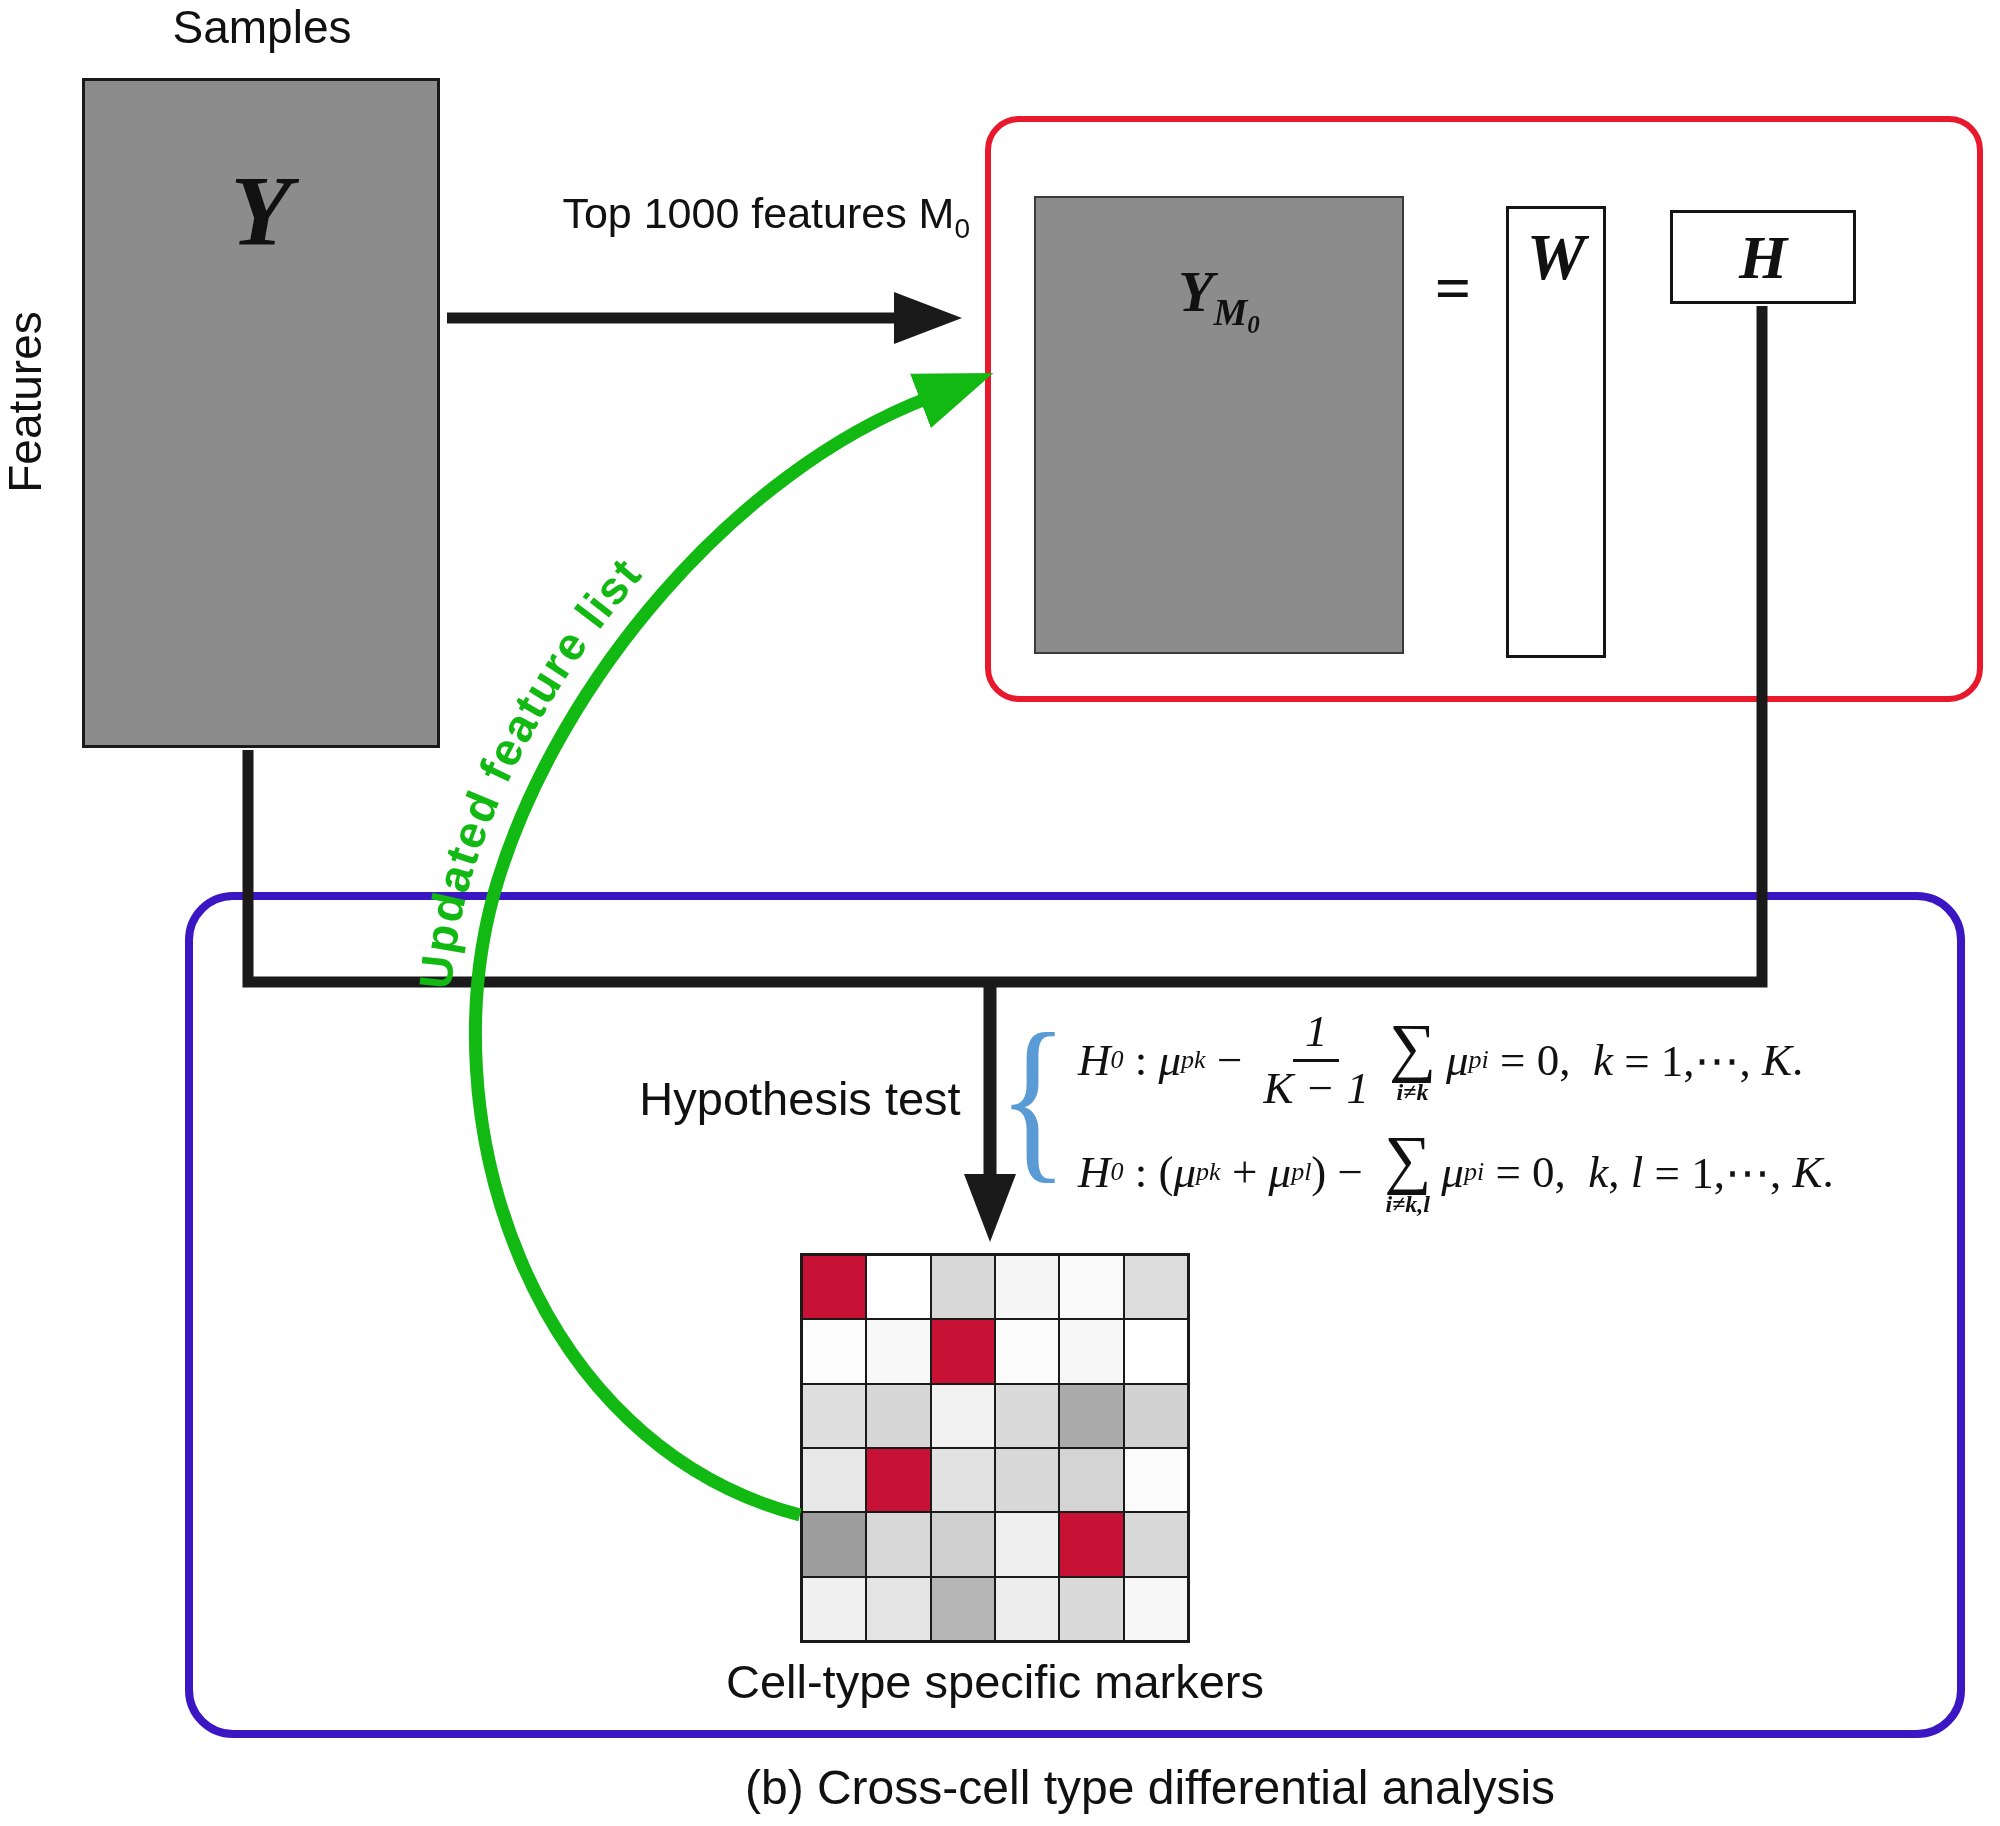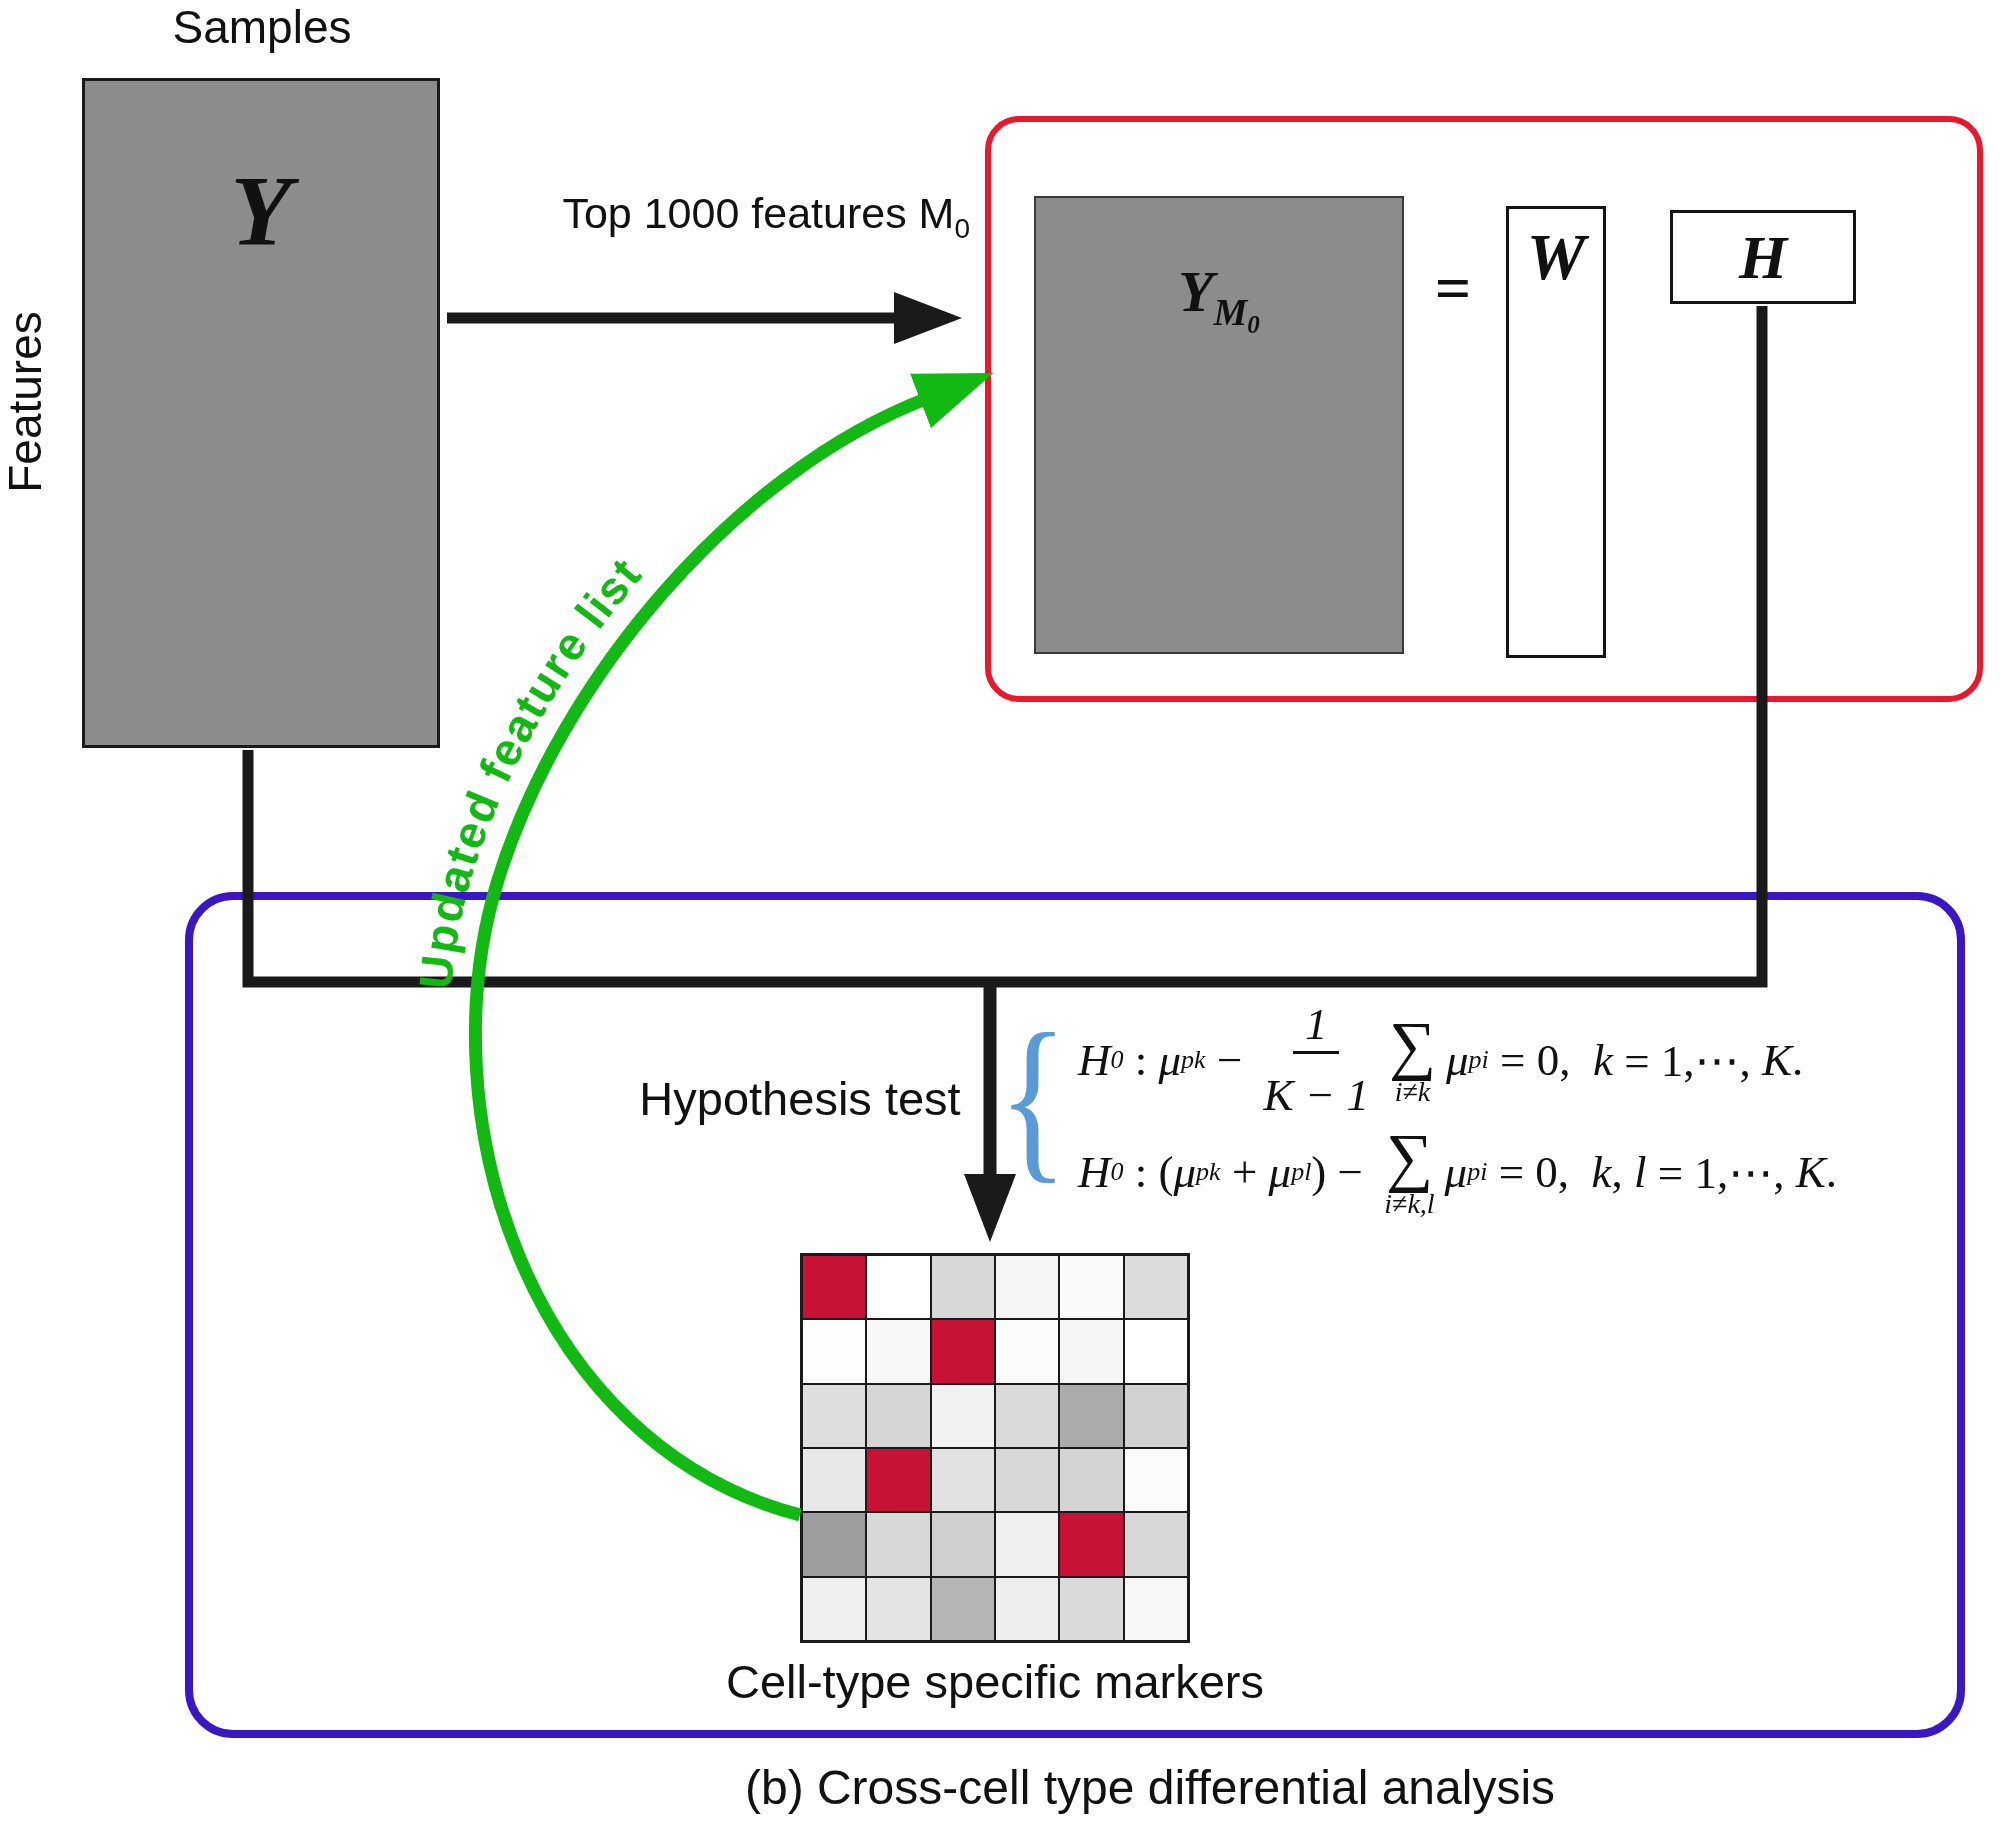--- a/index.html
+++ b/index.html
@@ -64,25 +64,25 @@
   .equation { position:absolute; display:flex; align-items:center; white-space:pre;
     font-family:"Liberation Serif", serif; font-size:45px; color:#111; height:100px; }
   .eq1 { left:1078px; top:1010px; }
   .eq2 { left:1078px; top:1122px; }
   .eq-var { font-style:italic; }
   .eq-sub { font-style:italic; font-size:26px; vertical-align:-12px; }
   .eq-txt { font-style:normal; }
   .frac { display:inline-flex; flex-direction:column; align-items:center;
     vertical-align:middle; margin:0 10px; line-height:1.05; }
   .frac .fn { border-bottom:3px solid #111; padding:0 12px 3px; }
-  .frac .fd { padding-top:18px; }
+  .frac .fd { padding-top:3px; }
   .sum { display:inline-flex; flex-direction:column; align-items:center;
     vertical-align:middle; margin:0 10px; line-height:1; }
   .sum .sigma { font-size:66px; line-height:0.95; font-style:normal; }
-  .sum .under { font-size:28px; margin-top:2px; }
+  .sum .under { font-size:24px; margin-top:2px;font-weight:bold; }
 
   
   .marker-grid { left:800px; top:1253px; width:390px; height:390px;
     display:grid; grid-template-columns:repeat(6,1fr); grid-template-rows:repeat(6,1fr);
     gap:2px; background:#1a1a1a; border:3px solid #1a1a1a; box-sizing:border-box; }
   .marker-cell { background:#ffffff; }
   .markers-caption { left:695px; top:1654px; width:600px; text-align:center; font-size:47px; }
 
   
   .overlay { position:absolute; left:0; top:0; z-index:5; pointer-events:none; }

